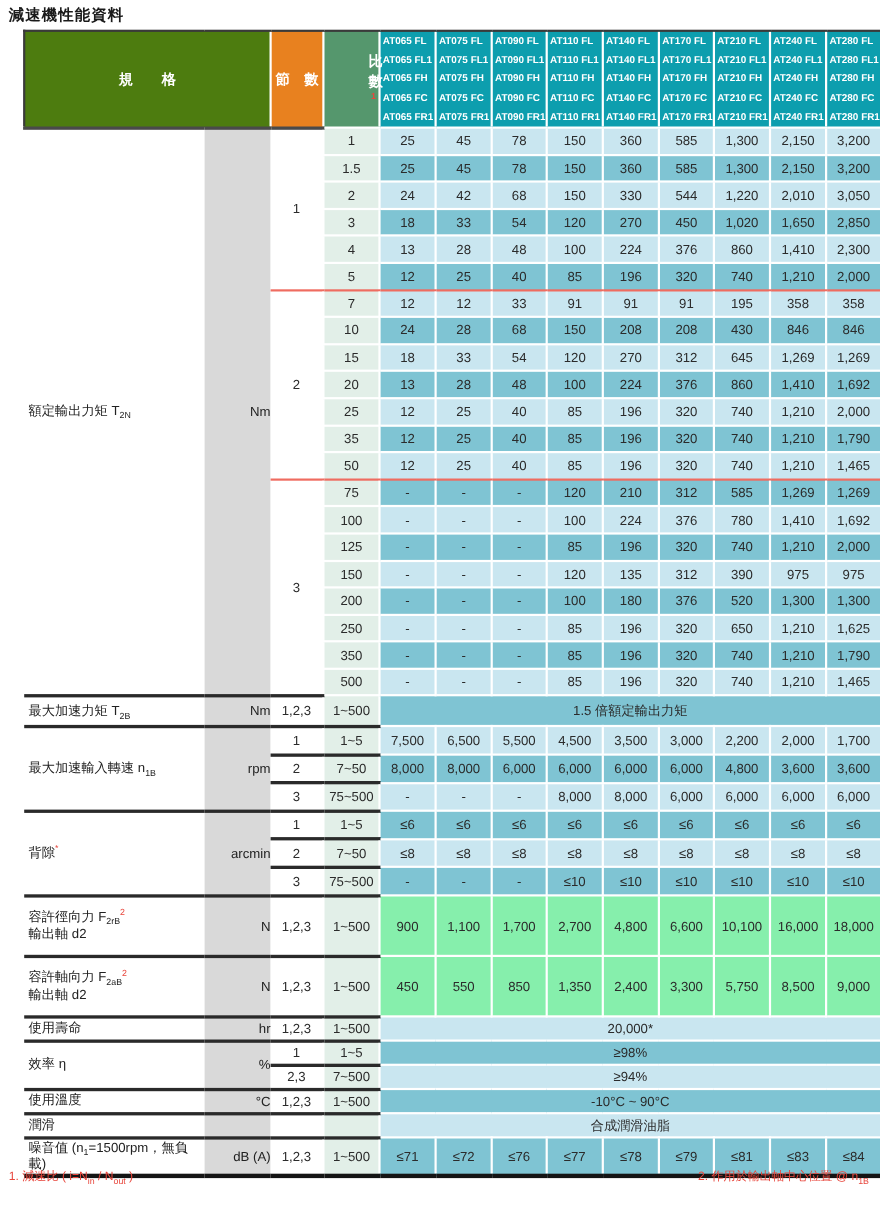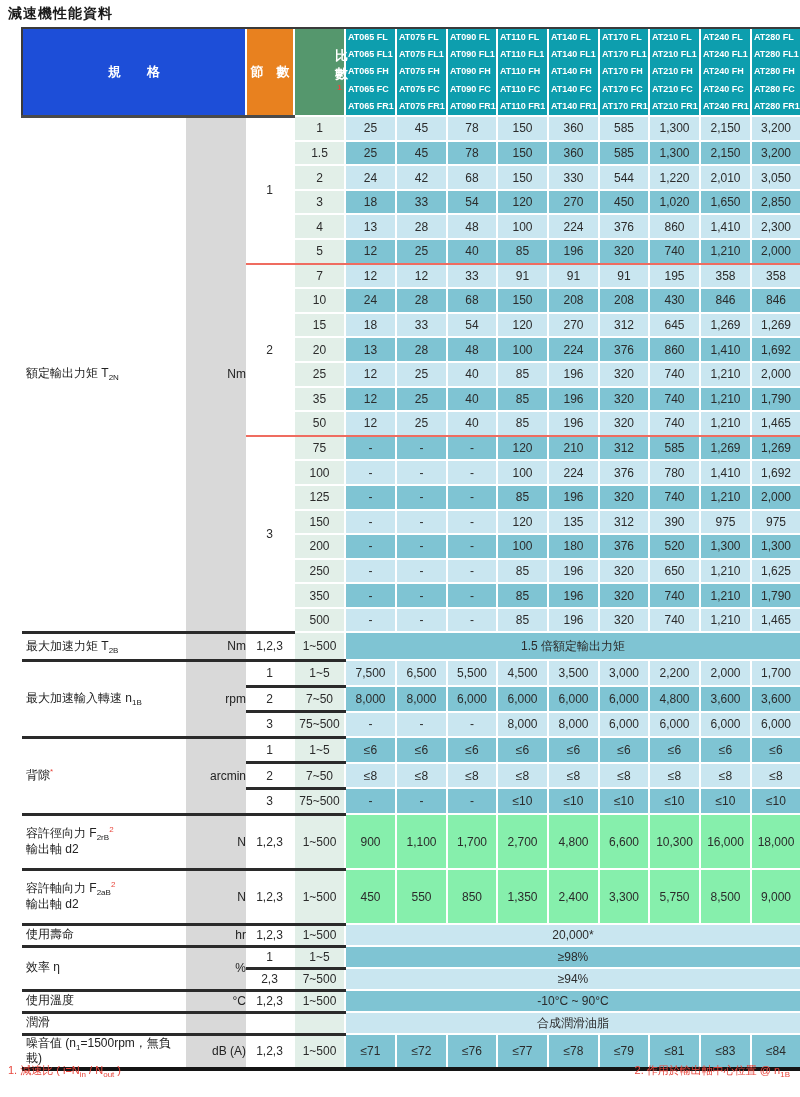--- a/index.html
+++ b/index.html
@@ -5,21 +5,21 @@
   html,body{margin:0;padding:0;background:#fff;}
   body{font-family:"Liberation Sans","DejaVu Sans",sans-serif;}
   .page{position:relative;width:800px;height:1097px;background:#fff;overflow:hidden;color:#2b2b2b;}
   .title{position:absolute;top:5px;left:8px;margin:0;font-size:14px;font-weight:bold;color:#1a1a1a;letter-spacing:1px;}
 
   table.spec{position:absolute;top:27px;left:21px;width:778px;border-collapse:collapse;table-layout:fixed;}
   th,td{padding:0;vertical-align:middle;}
 
   thead tr{height:88px;}
   thead th{border-top:2px solid #3a3a3a;}
-  .h-spec{background:#1d4ed8;color:#fff;font-size:13px;font-weight:bold;text-align:center;
+  .h-spec{background:#4d7c0f;color:#fff;font-size:13px;font-weight:bold;text-align:center;
           border-left:2px solid #3a3a3a;border-bottom:3px solid #4a4a4a;}
   .h-stage{background:#e8811f;color:#fff;font-size:13px;font-weight:bold;text-align:center;
            border-left:2px solid #fff;border-bottom:3px solid #4a4a4a;}
   .h-ratio{background:#55976d;color:#fff;font-size:13px;font-weight:bold;text-align:center;
            border-left:2px solid #fff;border-bottom:2px solid #fff;padding-left:40px;}
   .h-model{background:#0d9eae;color:#fff;font-size:9px;font-weight:bold;text-align:left;
            border-left:2px solid #fff;border-bottom:2px solid #fff;}
   .h-model .model-line{line-height:17.2px;padding-left:2px;white-space:nowrap;overflow:hidden;}
 
   .label-cell{background:#fff;text-align:left;padding-left:4px;font-size:12px;color:#222;line-height:1.3;}
@@ -494,21 +494,21 @@
           <td class="label-cell black-bottom" rowspan="1">容許徑向力 F<sub>2rB</sub><sup class="red-txt">2</sup><br><span>輸出軸 d2</span></td>
           <td class="unit-cell black-bottom" rowspan="1">N</td>
           <td class="stage-cell black-bottom">1,2,3</td>
           <td class="ratio-cell black-bottom">1~500</td>
           <td class="data-cell pink">900</td>
           <td class="data-cell pink">1,100</td>
           <td class="data-cell pink">1,700</td>
           <td class="data-cell pink">2,700</td>
           <td class="data-cell pink">4,800</td>
           <td class="data-cell pink">6,600</td>
-          <td class="data-cell pink">10,300</td>
+          <td class="data-cell pink">10,100</td>
           <td class="data-cell pink">16,000</td>
           <td class="data-cell pink">18,000</td>
         </tr>
         <tr style="height: 55px;">
           <td class="label-cell black-bottom" rowspan="1">容許軸向力 F<sub>2aB</sub><sup class="red-txt">2</sup><br><span>輸出軸 d2</span></td>
           <td class="unit-cell black-bottom" rowspan="1">N</td>
           <td class="stage-cell black-bottom">1,2,3</td>
           <td class="ratio-cell black-bottom">1~500</td>
           <td class="data-cell pink">450</td>
           <td class="data-cell pink">550</td>

